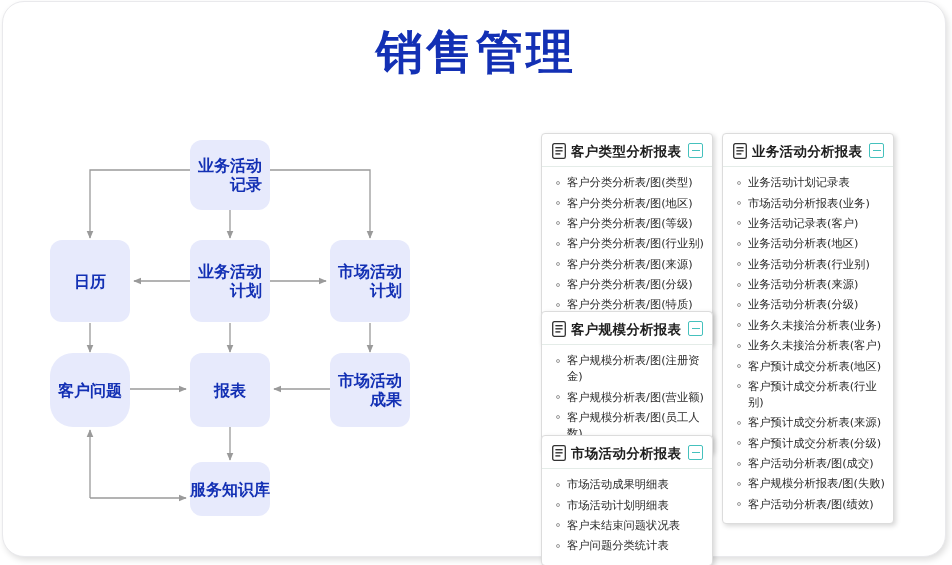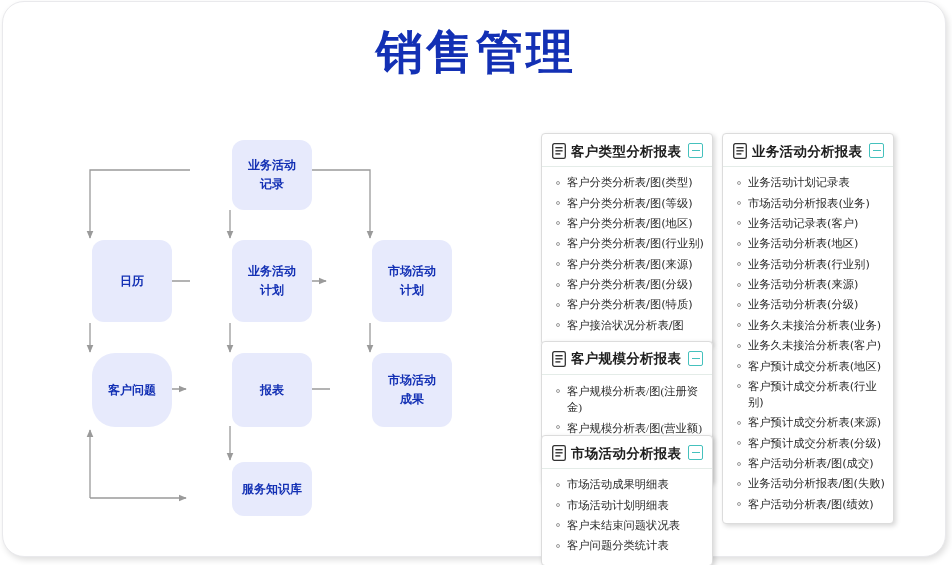--- a/index.html
+++ b/index.html
@@ -40,29 +40,28 @@
   }
 
   
   .flow { position: absolute; left: 0; top: 0; width: 530px; height: 565px; }
   .node {
     position: absolute;
     background: #e7eafc;
     border-radius: 12px;
     color: #1330b4;
     font-weight: bold;
-    font-size: 12px;
+    font-size: 16px;
     line-height: 19px;
     display: flex;
     align-items: center;
     justify-content: center;
-    text-align: center;
+    text-align: right;
     z-index: 3;
     white-space: pre-line;
-    margin-left: 42px;
   }
   svg.edges { position: absolute; left: 0; top: 0; width: 530px; height: 565px; z-index: 1; }
 
   
   .panel {
     position: absolute;
     background: #ffffff;
     border: 1px solid #dcdcdc;
     border-radius: 4px;
     box-shadow: 2px 2px 5px rgba(0,0,0,0.16);
@@ -207,28 +206,28 @@
       <span class="panel-title">客户类型分析报表</span>
       <span class="collapse-btn"></span>
     </div>
     <ul class="panel-list">
       <li>
           <span class="bullet"></span>
           <span class="item-text">客户分类分析表/图(类型)</span>
         </li>
       <li>
           <span class="bullet"></span>
+          <span class="item-text">客户分类分析表/图(地区)</span>
+        </li>
+      <li>
+          <span class="bullet"></span>
           <span class="item-text">客户分类分析表/图(等级)</span>
         </li>
       <li>
           <span class="bullet"></span>
-          <span class="item-text">客户分类分析表/图(地区)</span>
-        </li>
-      <li>
-          <span class="bullet"></span>
           <span class="item-text">客户分类分析表/图(行业别)</span>
         </li>
       <li>
           <span class="bullet"></span>
           <span class="item-text">客户分类分析表/图(来源)</span>
         </li>
       <li>
           <span class="bullet"></span>
           <span class="item-text">客户分类分析表/图(分级)</span>
         </li>
@@ -236,21 +235,21 @@
           <span class="bullet"></span>
           <span class="item-text">客户分类分析表/图(特质)</span>
         </li>
       <li>
           <span class="bullet"></span>
           <span class="item-text">客户接洽状况分析表/图</span>
         </li>
     </ul>
   </div>
 
-  <div class="panel" style="left:541px; top:341px; width:172px;font-family:Liberation Serif, serif;">
+  <div class="panel" style="left:541px; top:311px; width:172px;">
     <div class="panel-head">
       <span class="doc-icon">
         <svg width="14" height="16" viewBox="0 0 14 16">
           <rect x="0.7" y="0.7" width="12.6" height="14.6" rx="1.6" fill="#fff" stroke="#333" stroke-width="1.3"></rect>
           <rect x="3.4" y="4.0" width="7.2" height="1.4" fill="#333"></rect>
           <rect x="3.4" y="7.1" width="7.2" height="1.4" fill="#333"></rect>
           <rect x="3.4" y="10.2" width="5.0" height="1.4" fill="#333"></rect>
         </svg>
       </span>
       <span class="panel-title">客户规模分析报表</span>
@@ -370,21 +369,21 @@
       <li>
           <span class="bullet"></span>
           <span class="item-text">客户预计成交分析表(分级)</span>
         </li>
       <li>
           <span class="bullet"></span>
           <span class="item-text">客户活动分析表/图(成交)</span>
         </li>
       <li>
           <span class="bullet"></span>
-          <span class="item-text">业务活动分析报表/图(失败)</span>
+          <span class="item-text">客户规模分析报表/图(失败)</span>
         </li>
       <li>
           <span class="bullet"></span>
           <span class="item-text">客户活动分析表/图(绩效)</span>
         </li>
     </ul>
   </div>
 
 </div>
 

